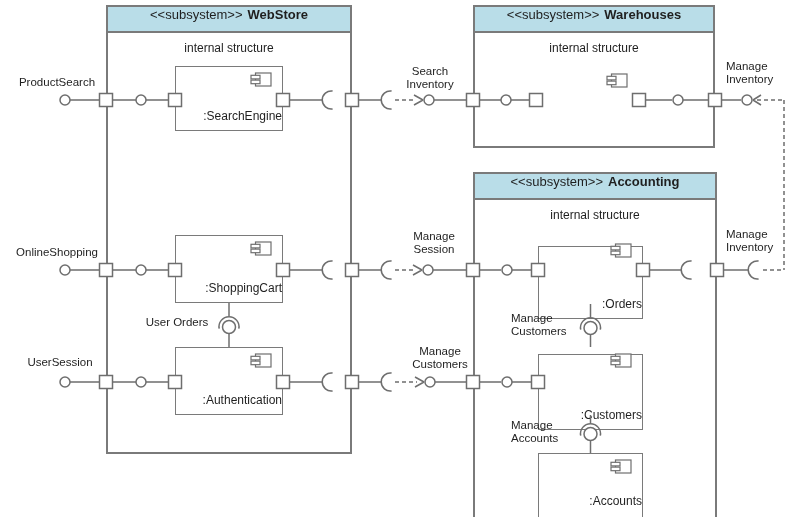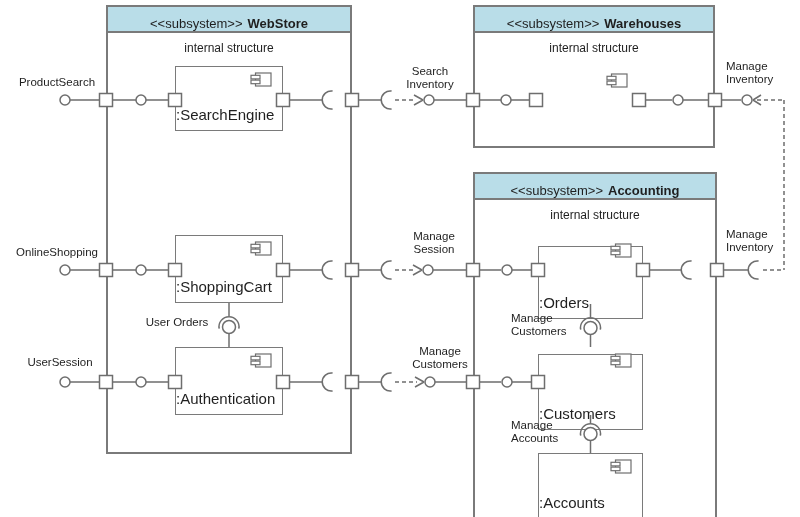--- a/index.html
+++ b/index.html
@@ -16,36 +16,36 @@
     font-family:"Liberation Sans","DejaVu Sans",sans-serif;
     color:var(--text);
   }
   .subsystem{
     position:absolute;border:2px solid var(--border);background:transparent;
     box-sizing:border-box;z-index:1;
   }
   .ss-header{
     position:absolute;left:0;right:0;top:0;height:24px;
     background:var(--header-fill);border-bottom:2px solid var(--border);
-    display:flex;align-items:flex-end;justify-content:center;
+    display:flex;align-items:flex-start;justify-content:center;
     font-size:13px;white-space:nowrap;
   }
   .stereo{font-weight:400;margin-right:5px;}
   .ss-name{font-weight:700;}
   .structure-label{
     position:absolute;left:0;right:0;top:34px;text-align:center;
     font-size:12px;
   }
   .component{
     position:absolute;border:1.5px solid var(--border);background:#fff;
     box-sizing:border-box;z-index:2;
   }
   .comp-name{
-    position:absolute;left:0;right:0;bottom:7px;text-align:left;
-    font-size:15px;
+    position:absolute;left:0;right:0;bottom:7px;text-align:right;
+    font-size:12px;
   }
   .comp-name.at-top{bottom:auto;top:40px;}
   .lbl{
     position:absolute;font-size:11.5px;line-height:13px;text-align:center;
     z-index:2;white-space:nowrap;
   }
   .lbl.left{text-align:left;}
   svg.overlay{position:absolute;left:0;top:0;z-index:3;pointer-events:none;}
   .ln{stroke:var(--line);stroke-width:1.5;fill:none;}
   .dash{stroke:var(--line);stroke-width:1.5;fill:none;stroke-dasharray:4 3;}

